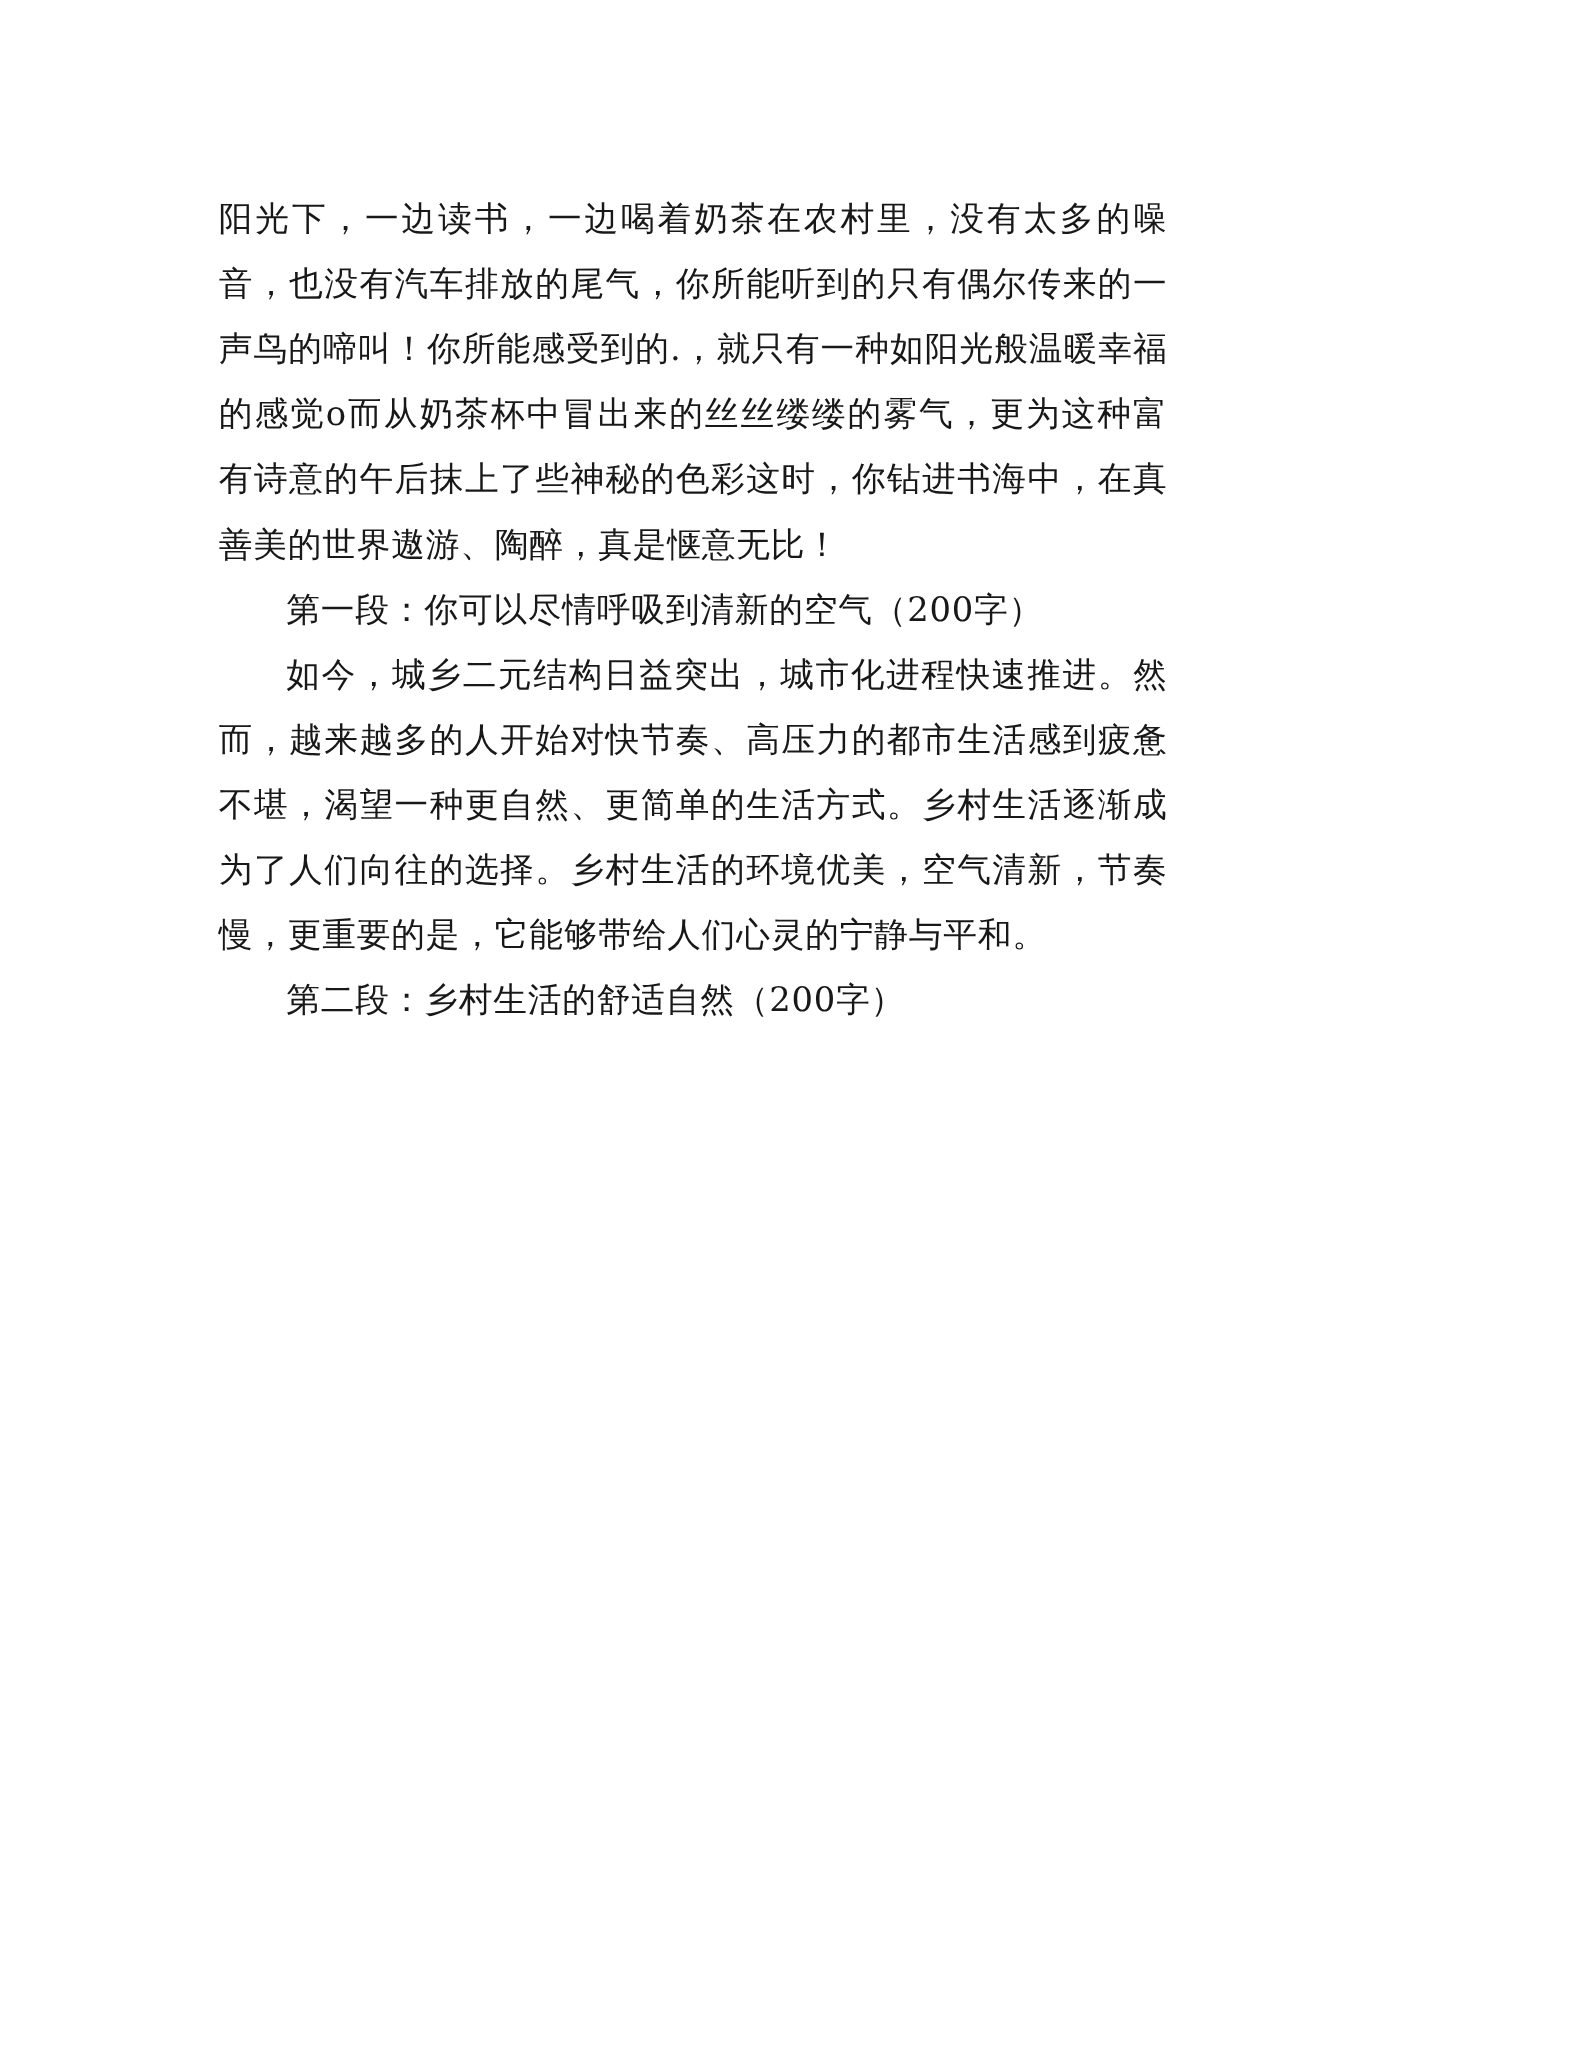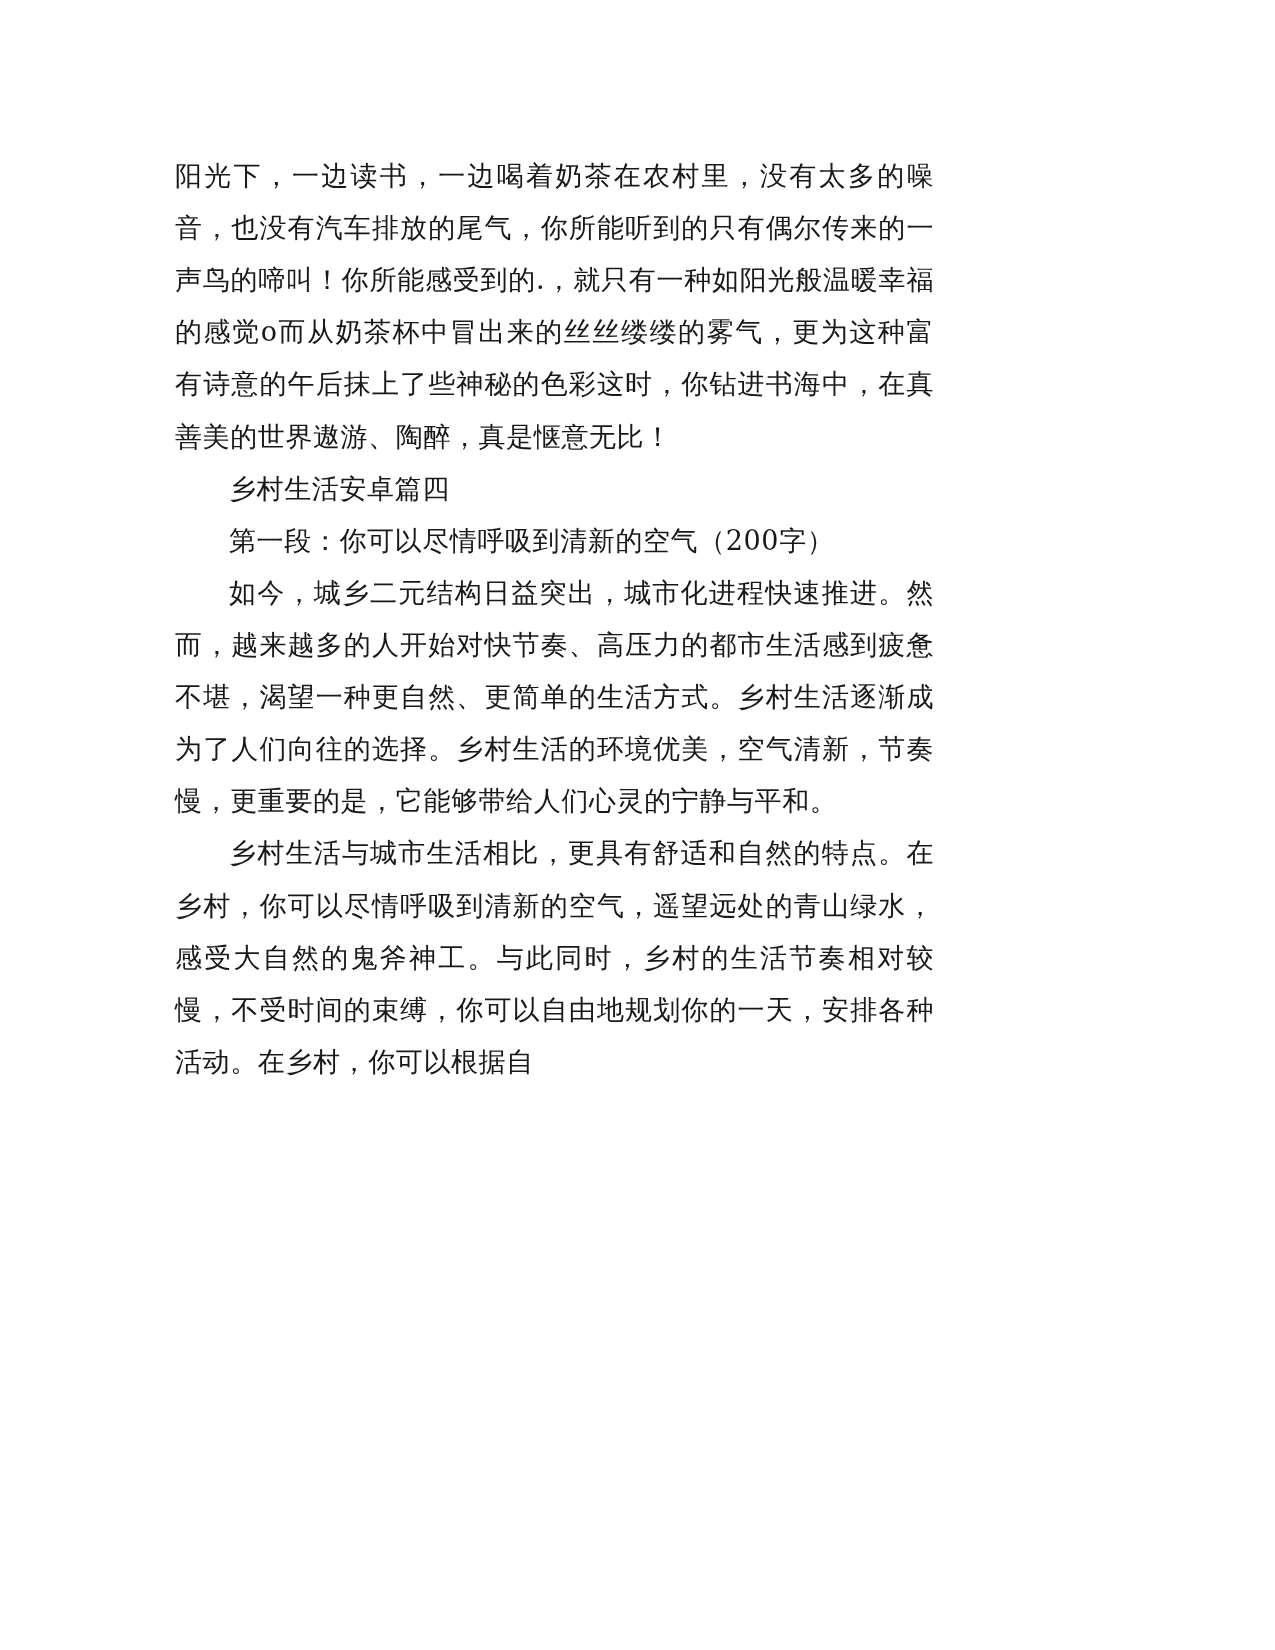--- a/index.html
+++ b/index.html
@@ -41,18 +41,17 @@
   .heading {
     text-indent: 2em;
   }
 </style>
 </head>
 <body>
 
 <div class="page">
   <div class="doc-body">
     <p class="noindent">阳光下，一边读书，一边喝着奶茶在农村里，没有太多的噪音，也没有汽车排放的尾气，你所能听到的只有偶尔传来的一声鸟的啼叫！你所能感受到的.，就只有一种如阳光般温暖幸福的感觉o而从奶茶杯中冒出来的丝丝缕缕的雾气，更为这种富有诗意的午后抹上了些神秘的色彩这时，你钻进书海中，在真善美的世界遨游、陶醉，真是惬意无比！</p>
-    <p class="heading">乡村生活安卓篇四</p>
     <p class="heading">第一段：你可以尽情呼吸到清新的空气（200字）</p>
     <p class="indent">如今，城乡二元结构日益突出，城市化进程快速推进。然而，越来越多的人开始对快节奏、高压力的都市生活感到疲惫不堪，渴望一种更自然、更简单的生活方式。乡村生活逐渐成为了人们向往的选择。乡村生活的环境优美，空气清新，节奏慢，更重要的是，它能够带给人们心灵的宁静与平和。</p>
-    <p class="indent">乡村生活与城市生活相比，更具有舒适和自然的特点。在乡村，你可以尽情呼吸到清新的空气，遥望远处的青山绿水，感受大自然的鬼斧神工。与此同时，乡村的生活节奏相对较慢，不受时间的束缚，你可以自由地规划你的一天，安排各种活动。在乡村，你可以根据自</p>
+    <p class="heading">第二段：乡村生活的舒适自然（200字）</p>
   </div>
 </div>
 
 </body></html>

